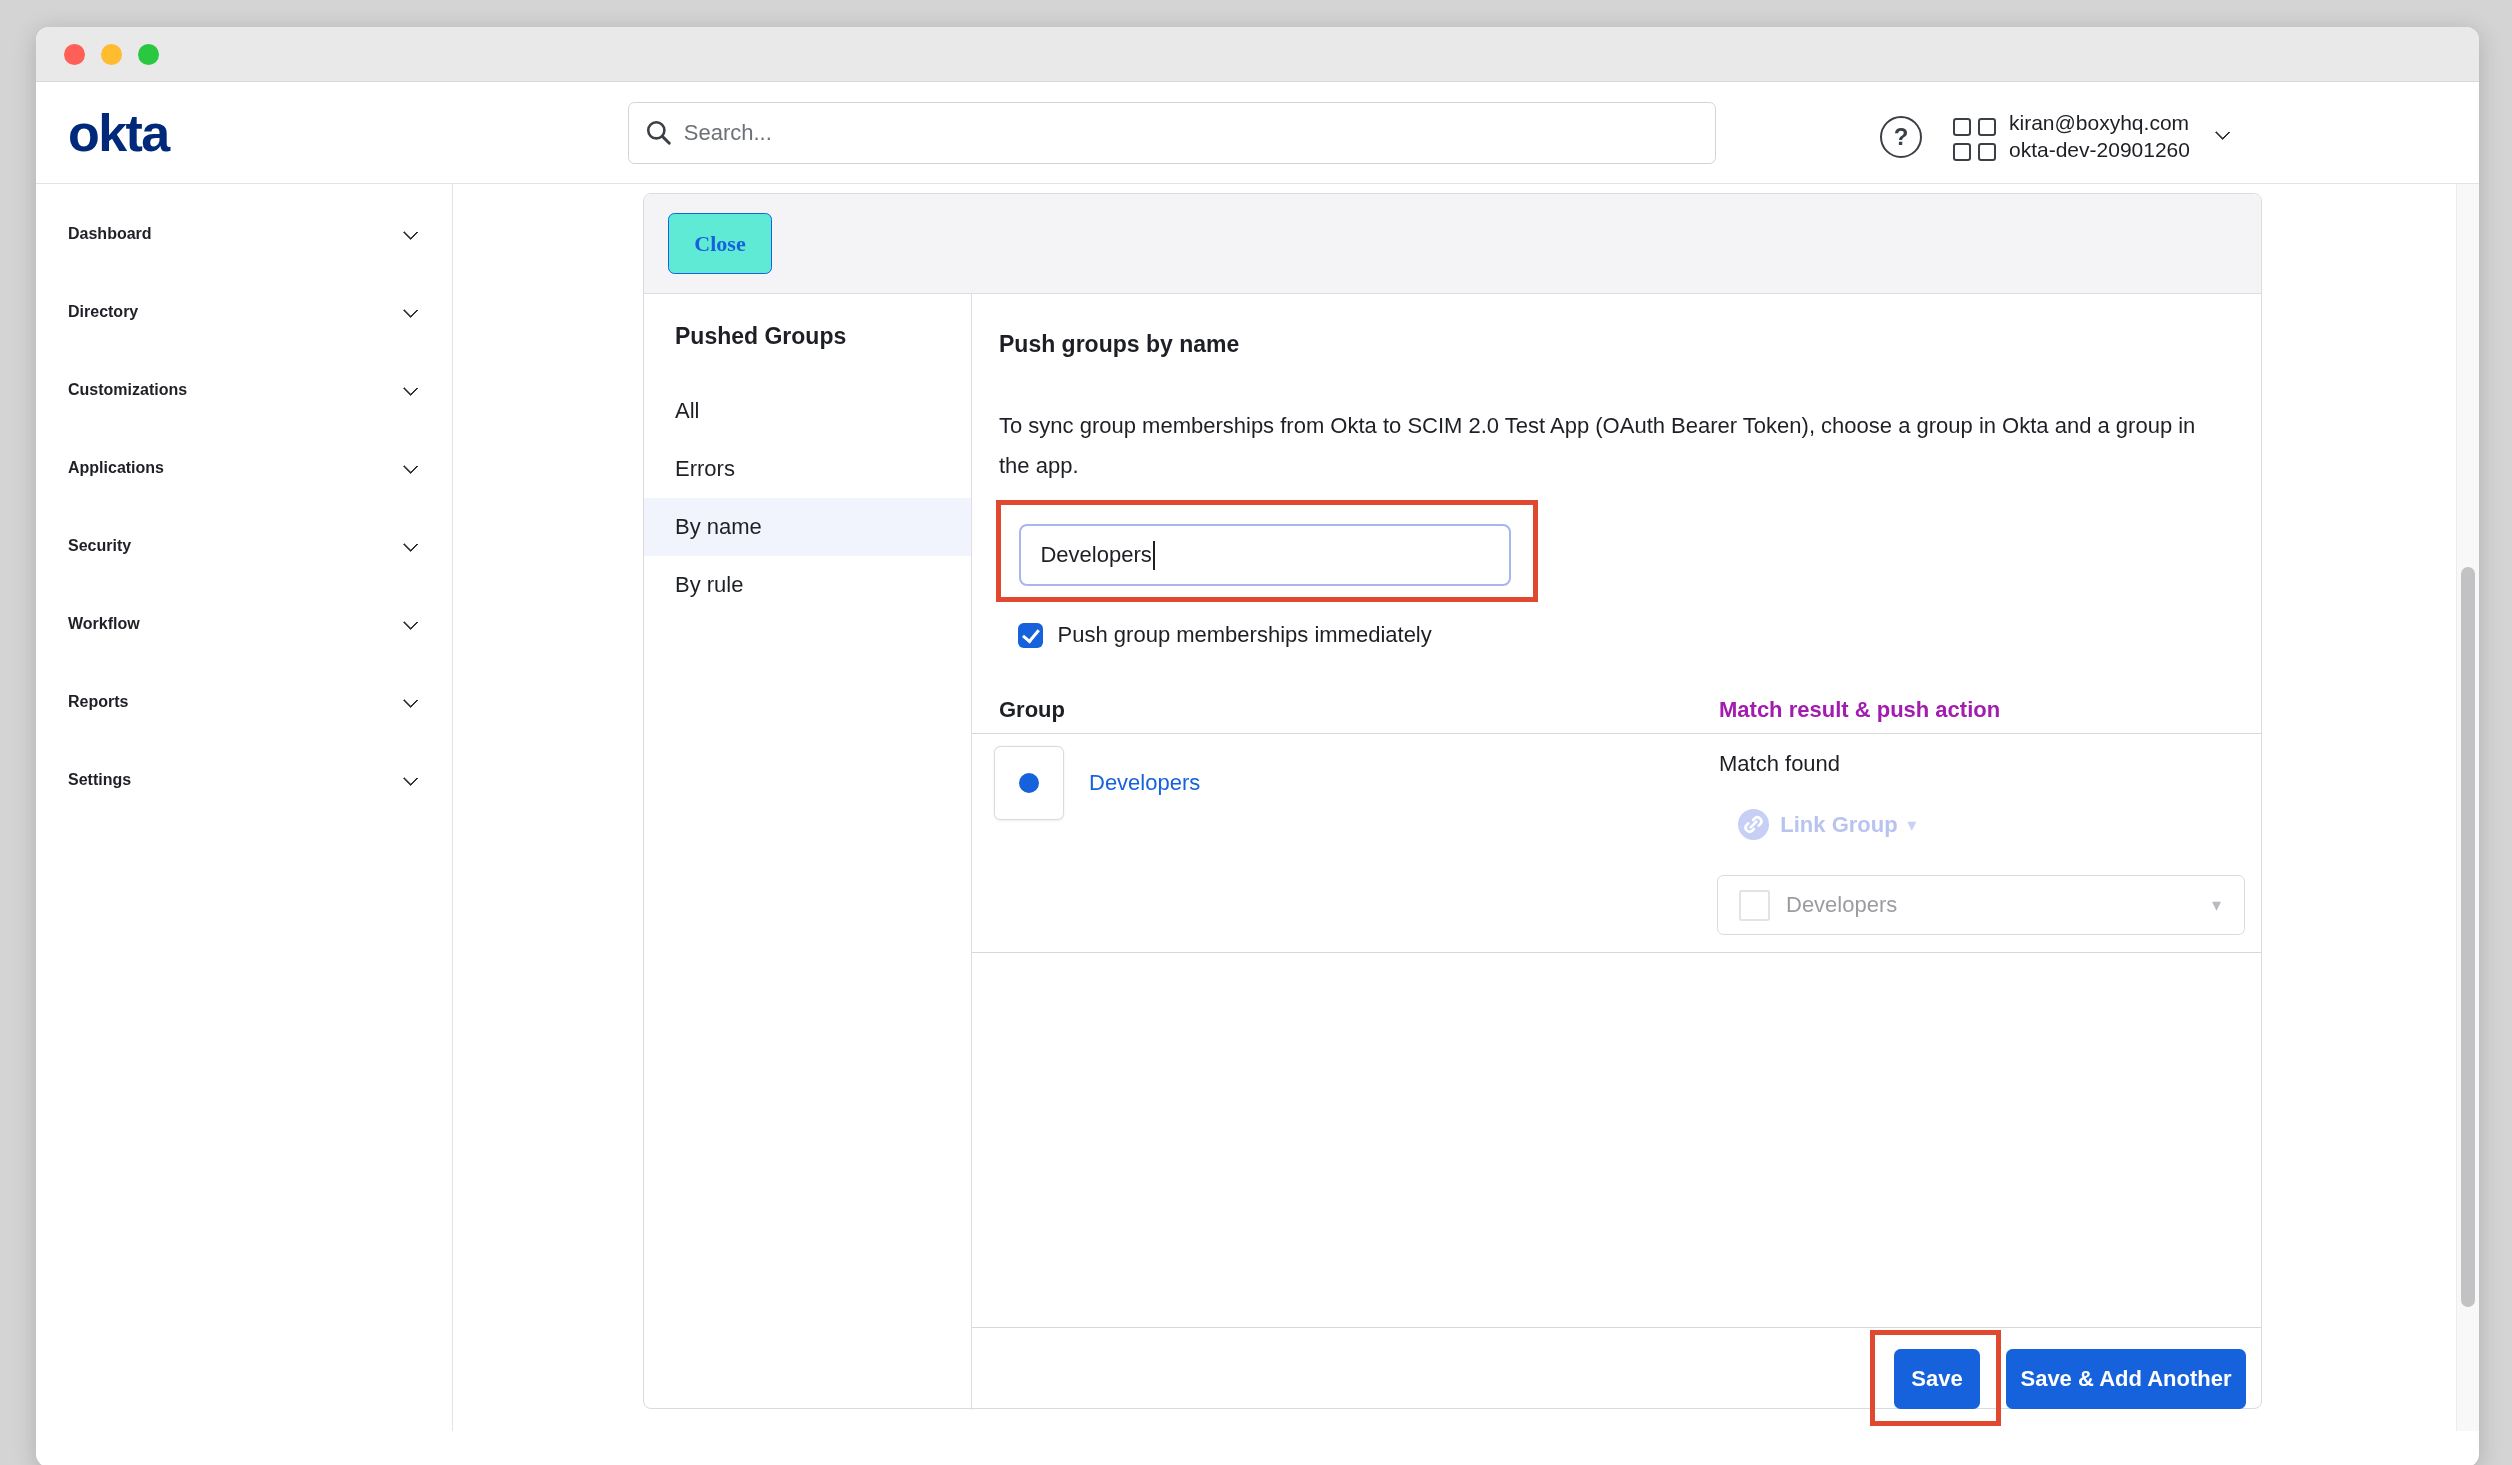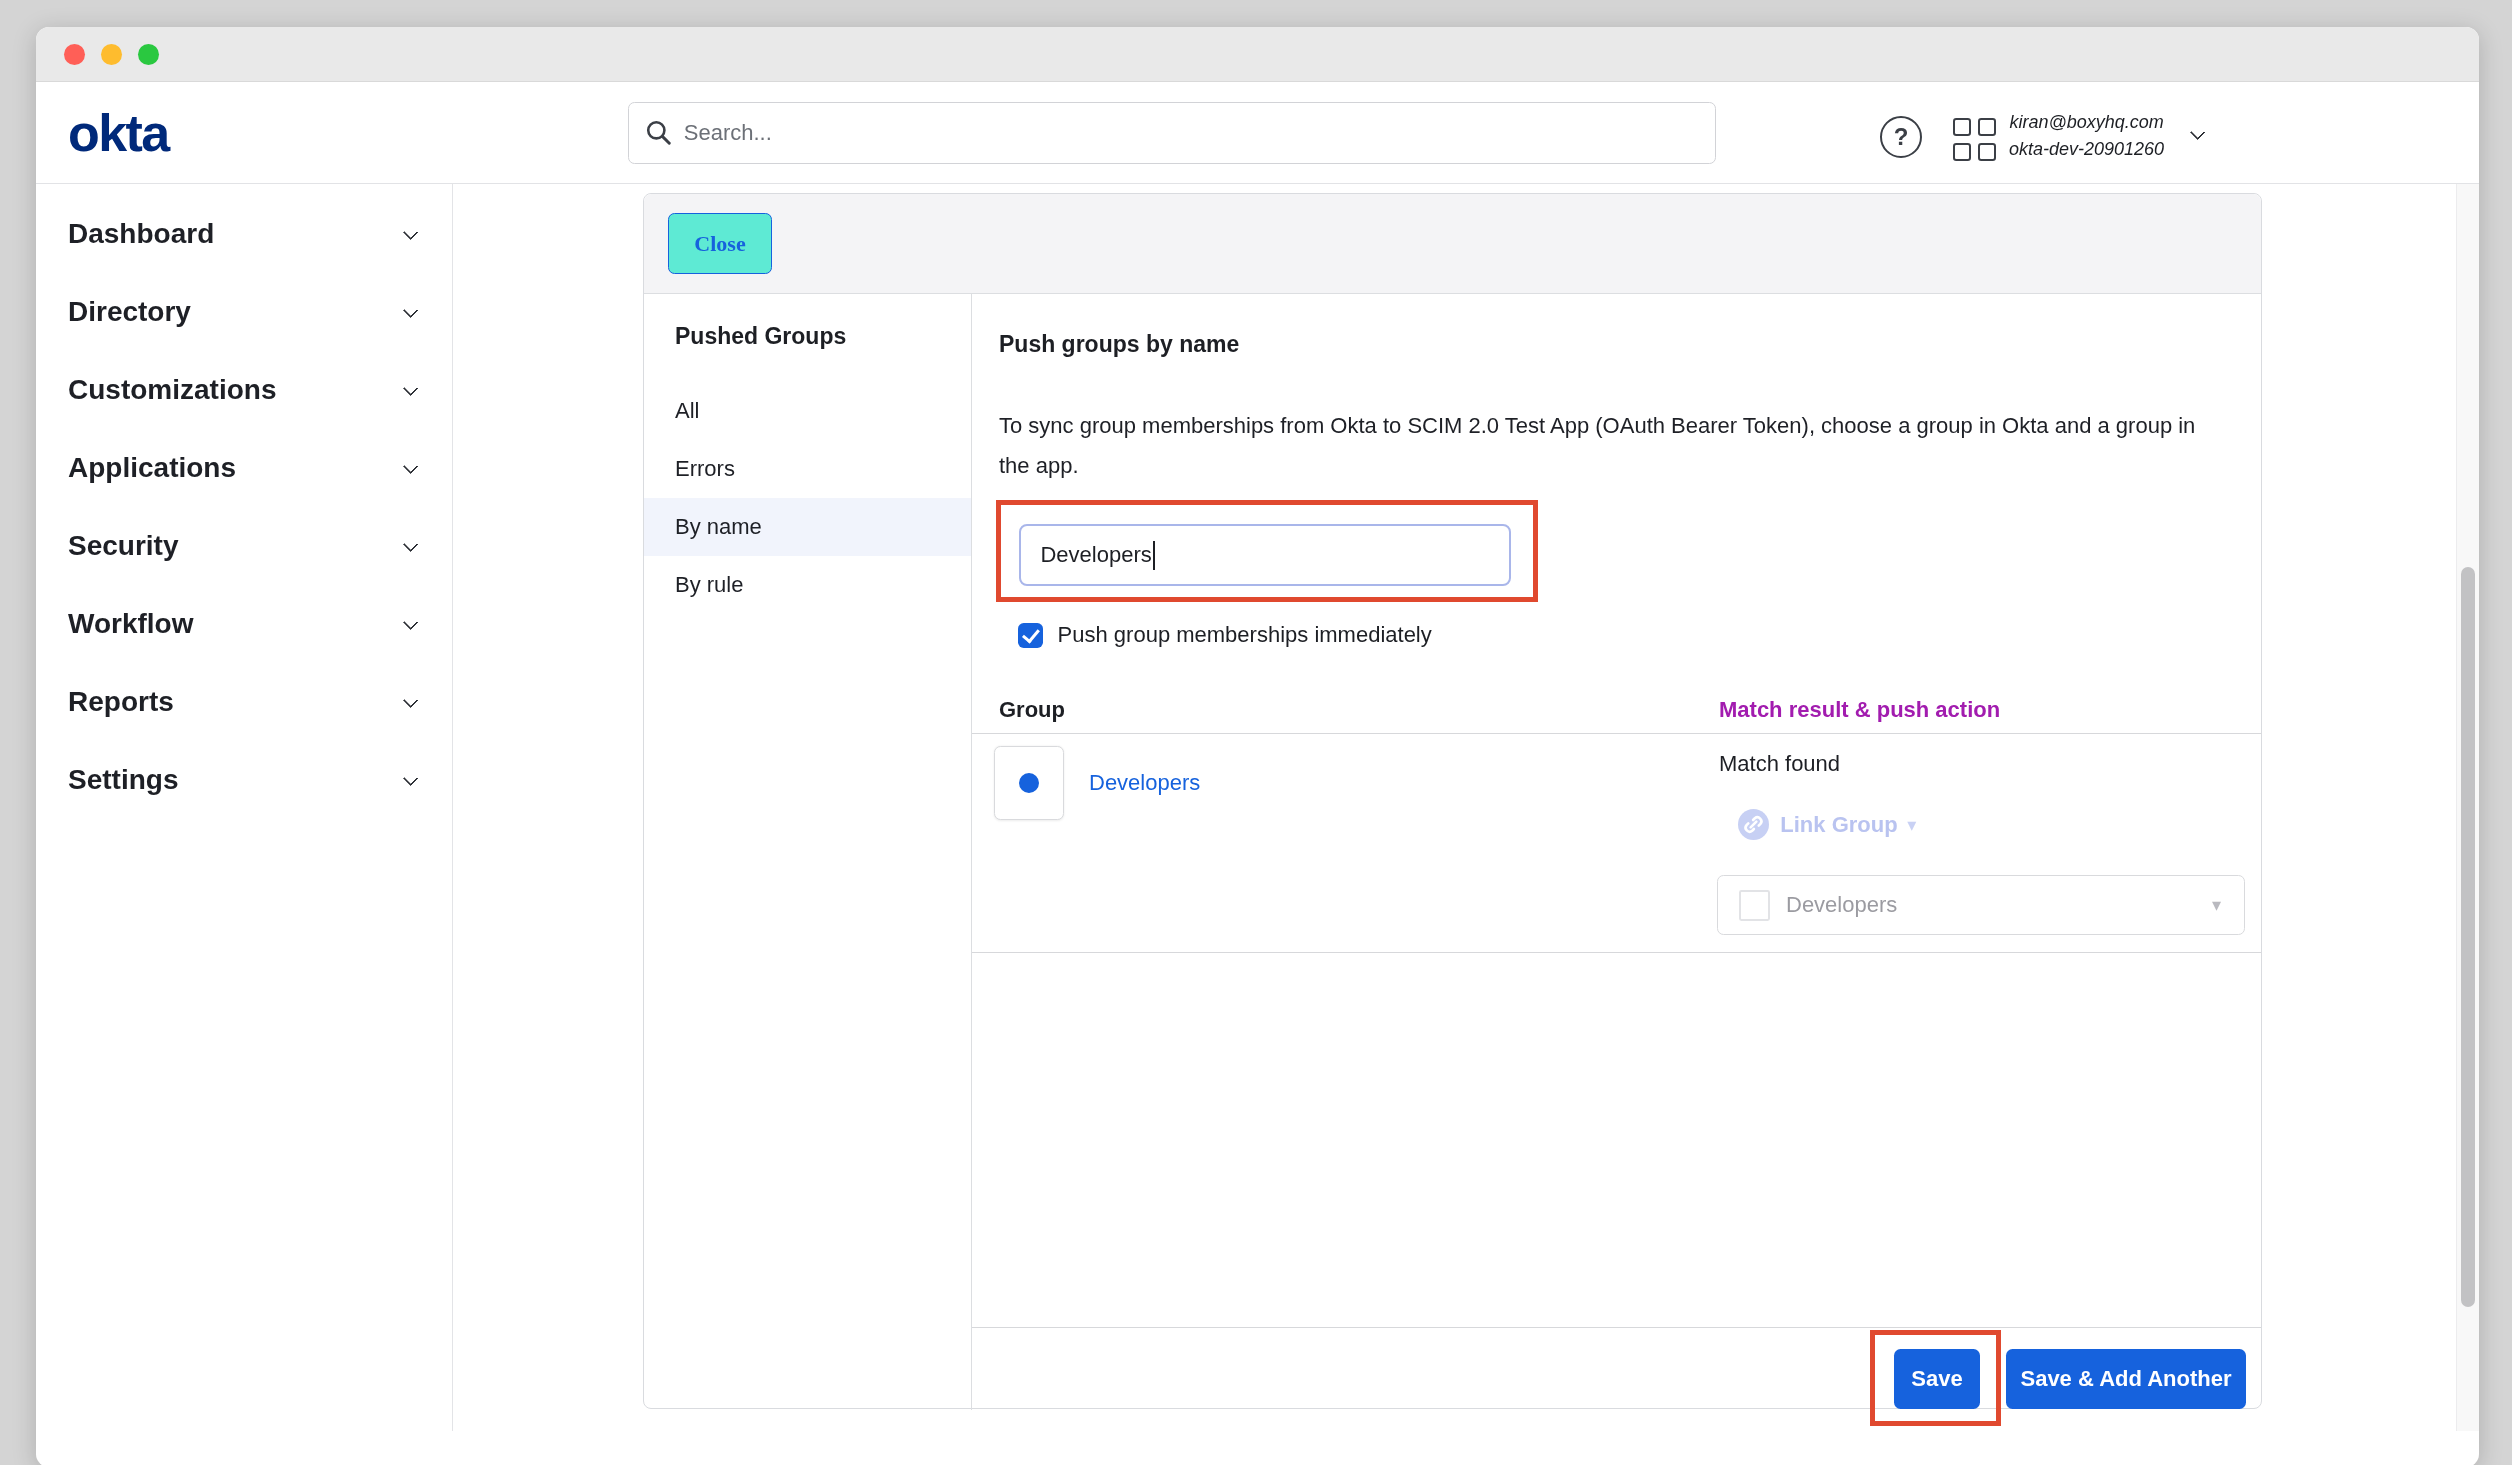--- a/index.html
+++ b/index.html
@@ -15,27 +15,27 @@
   .appheader { position:relative; height:102px; background:#fff; border-bottom:0.8px solid #e2e3e6; }
   .logo { position:absolute; left:32px; top:21px; font-size:52px; font-weight:700; letter-spacing:-1.6px; color:#00297a; }
   .search { position:absolute; left:592px; top:20px; width:1088px; height:62px; border:1.6px solid #d2d3d7; border-radius:6.5px; background:#fff; display:flex; align-items:center; }
   .search svg { margin:0 11.3px 0 16px; flex:0 0 auto; }
   .search input { border:none; outline:none; flex:1; font-size:22px; color:#1d1f24; background:transparent; }
   .search input::placeholder { color:#6c7077; }
   .helpicon { position:absolute; left:1844px; top:34px; width:42px; height:42px; border:2.8px solid #3b3f46; border-radius:50%; color:#3b3f46; font-size:24px; font-weight:700; display:flex; align-items:center; justify-content:center; }
   .gridicon { position:absolute; left:1917px; top:36px; display:grid; grid-template-columns:18px 18px; grid-template-rows:18px 18px; gap:6.5px; }
   .gridicon span { border:2.8px solid #3b3f46; border-radius:3.2px; }
   .account { position:absolute; left:1973px; top:27px; display:flex; align-items:center; cursor:pointer; }
-  .acct-lines { text-align:center; font-size:18px; line-height:27px; color:#1d1f24;font-style:italic; }
+  .acct-lines { font-size:21px; line-height:27px; color:#1d1f24; }
   .chev { display:inline-block; width:11.3px; height:11.3px; border-right:2.8px solid #2a2d33; border-bottom:2.8px solid #2a2d33; transform:rotate(45deg); border-radius:0.8px; }
   .account .chev { margin-left:27.5px; margin-top:-6.5px; }
   
   .main { position:relative; display:flex; height:1247px; }
   .sidebar { width:417px; border-right:0.8px solid #e3e4e7; padding-top:11.3px; flex:0 0 auto; }
-  .side-item { position:relative; height:78px; line-height:78px; padding-left:32px; font-size:28px; font-weight:700; color:#1e2026; cursor:pointer; }
+  .side-item { position:relative; height:78px; line-height:78px; padding-left:32px; font-size:16px; font-weight:700; color:#1e2026; cursor:pointer; }
   .side-item .chev { position:absolute; right:36px; top:32px; border-width:0 2.8px 2.8px 0; border-style:solid; border-color:#2a2d33; }
   .content { position:relative; flex:1; background:#fff; }
   
   .card { position:absolute; left:190px; top:9px; width:1619px; height:1216px; border:0.8px solid #d9dbdf; border-radius:8px; background:#fff; }
   .card-header { height:100px; background:#f4f4f6; border-bottom:0.8px solid #dcdee1; border-radius:8px 8px 0 0; position:relative; }
   .btn-close { position:absolute; left:24px; top:19.4px; width:104px; height:61px; background:#5eead4; border:1.6px solid #1662dd; border-radius:6.5px; color:#1662dd; font-size:22px; font-weight:700; cursor:pointer;font-family:Liberation Serif, serif; }
   .card-body { display:flex; height:1116px; }
   .subnav { width:328px; border-right:0.8px solid #dcdee1; padding-top:29px; flex:0 0 auto; }
   .subnav h3 { font-size:23px; font-weight:700; color:#1d1f24; padding-left:31px; margin-bottom:32px; }
   .subnav-item { height:58px; line-height:58px; padding-left:31px; font-size:22px; color:#1e2026; cursor:pointer; }

